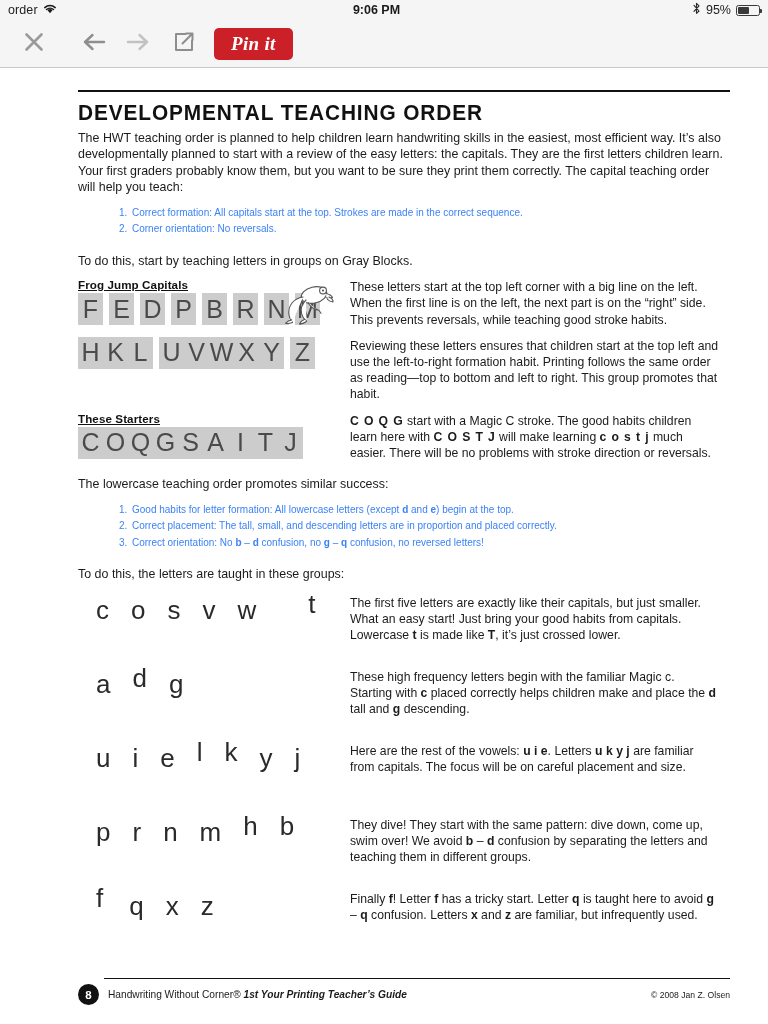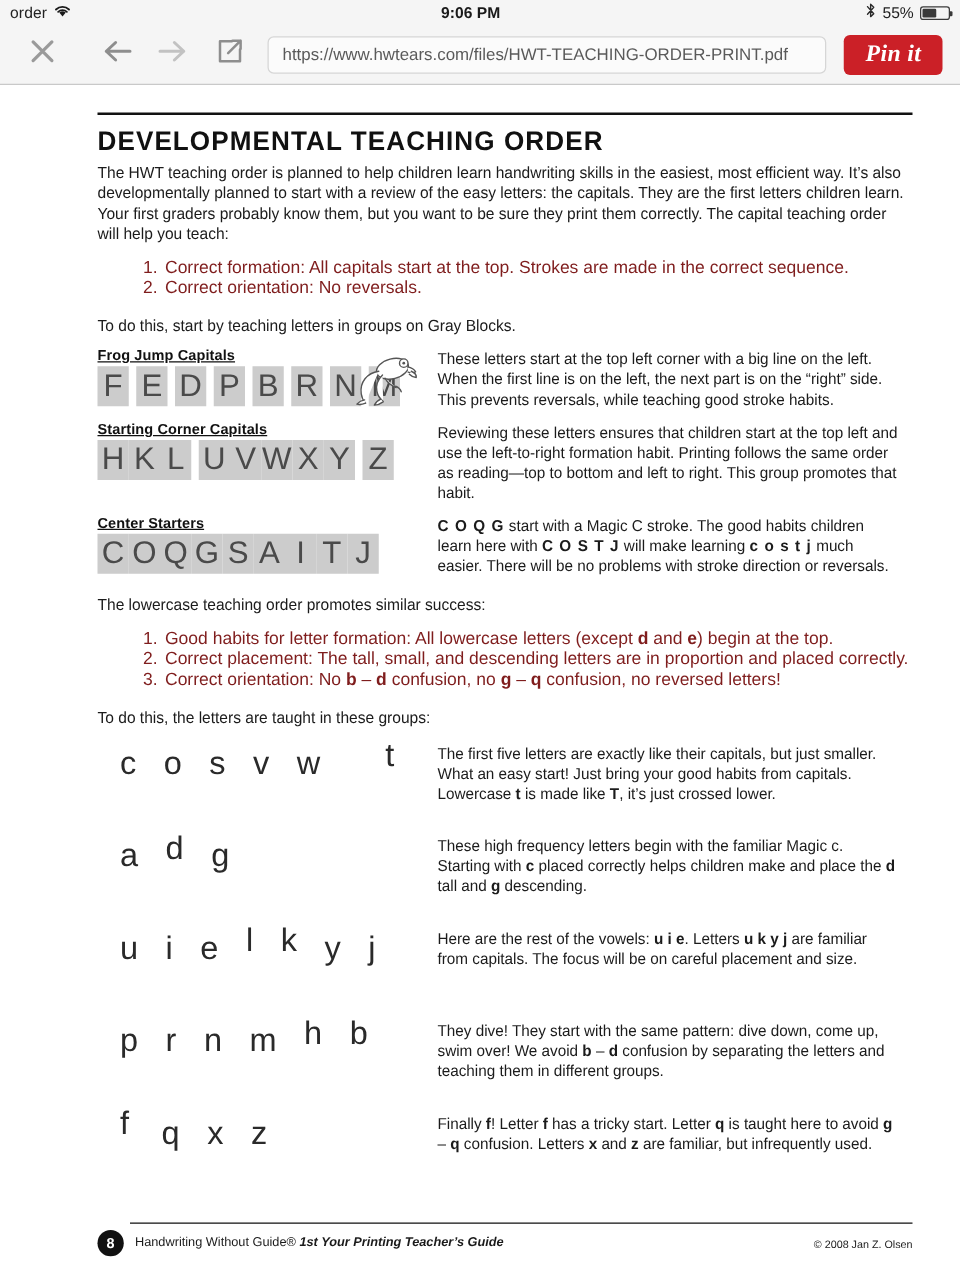--- a/index.html
+++ b/index.html
@@ -155,23 +155,23 @@
     font-size: 12.9px;
     line-height: 16.4px;
     color: #1b1b1b;
     transform: scaleX(.965);
     transform-origin: left;
     width: 103%;
   }
 
   ol.numlist {
     margin: 9px 0 0 52px;
-    font-size: 14px;
+    font-size: 10px;
     line-height: 16.6px;
-    color: #7f1d1d;
+    color: #3b82f6;
   }
   ol.numlist li { padding-left: 2px; }
   ol.numlist li b { font-weight: bold; }
   .spacer-md { height: 15px; }
 
   
   .group {
     display: flex;
     align-items: flex-start;
     margin-top: 9px;
@@ -305,21 +305,21 @@
   </div>
 
   <div class="status-center">9:06 PM</div>
 
   <div class="status-right">
     <span class="bt-icon">
       <svg width="9" height="13" viewBox="0 0 9 13">
         <path d="M2 3.3 L7 9.0 L4.5 11.3 L4.5 1.4 L7 3.8 L2 9.4" stroke="#2a2a2a" stroke-width="1.1" fill="none" stroke-linejoin="round" stroke-linecap="round"></path>
       </svg>
     </span>
-    <span class="battery-pct">55%</span>
+    <span class="battery-pct">95%</span>
     <span class="battery-shell">
       <span class="battery-fill" id="batt-fill" style="width: 55%;"></span>
     </span>
   </div>
 </div>
 
 <div class="toolbar">
 
   <div class="tb-btn close">
     <span>
@@ -347,39 +347,36 @@
 
   <div class="tb-btn share">
     <span>
       <svg width="22" height="22" viewBox="0 0 22 22">
         <path d="M12.5 3 H3 V19 H19 V9.5" stroke="#8e8e8e" stroke-width="2" fill="none" stroke-linecap="round" stroke-linejoin="round"></path>
         <path d="M9.5 12.5 L19.5 2.5 M13 2.5 H19.5 V9" stroke="#8e8e8e" stroke-width="2" fill="none" stroke-linecap="round" stroke-linejoin="round"></path>
       </svg>
     </span>
   </div>
 
-  <div class="url-field">
-    <span>https://www.hwtears.com/files/HWT-TEACHING-ORDER-PRINT.pdf</span>
-  </div>
 
   <div class="pin-btn">Pin it</div>
 </div>
 
 <div class="viewer">
   <div class="page doc">
 
     <div class="rule-top"></div>
 
     <div class="doc-title">DEVELOPMENTAL TEACHING ORDER</div>
 
     <div class="para">The HWT teaching order is planned to help children learn handwriting skills in the easiest, most efficient way. It’s also developmentally planned to start with a review of the easy letters: the capitals. They are the first letters children learn. Your first graders probably know them, but you want to be sure they print them correctly. The capital teaching order will help you teach:</div>
 
     <ol class="numlist" id="capital-list">
         <li>Correct formation: All capitals start at the top. Strokes are made in the correct sequence.</li>
-        <li>Correct orientation: No reversals.</li>
+        <li>Corner orientation: No reversals.</li>
       </ol>
 
     <div class="spacer-md"></div>
 
     <div class="para">To do this, start by teaching letters in groups on Gray Blocks.</div>
 
     <div id="capital-groups">
         <div class="group">
           <div class="group-left">
             <div class="group-label">Frog Jump Capitals</div>
@@ -407,38 +404,37 @@
       <path d="M28.5 41.5 q-3.4 2.6 -7 2.6 q1.6 -3.4 5.2 -4.8"></path>
       <path d="M30 22.5 q3 5.5 9 7.5"></path>
       <path d="M38.5 29 q3.5 1.4 4.5 4.4"></path>
     </g>
   </svg></span>
           </div>
           <div class="group-right">These letters start at the top left corner with a big line on the left. When the first line is on the left, the next part is on the “right” side. This prevents reversals, while teaching good stroke habits.</div>
         </div>
         <div class="group">
           <div class="group-left">
-            <div class="group-label">Starting Corner Capitals</div>
             <div class="blocks">
               <div class="blk">H</div>
               <div class="blk">K</div>
               <div class="blk">L</div>
               <div class="blk gap">U</div>
               <div class="blk">V</div>
               <div class="blk">W</div>
               <div class="blk">X</div>
               <div class="blk">Y</div>
               <div class="blk gap">Z</div>
             </div>
           </div>
           <div class="group-right">Reviewing these letters ensures that children start at the top left and use the left-to-right formation habit. Printing follows the same order as reading—top to bottom and left to right. This group promotes that habit.</div>
         </div>
         <div class="group">
           <div class="group-left">
-            <div class="group-label">Center Starters</div>
+            <div class="group-label">These Starters</div>
             <div class="blocks">
               <div class="blk">C</div>
               <div class="blk">O</div>
               <div class="blk">Q</div>
               <div class="blk">G</div>
               <div class="blk">S</div>
               <div class="blk">A</div>
               <div class="blk">I</div>
               <div class="blk">T</div>
               <div class="blk">J</div>
@@ -513,20 +509,20 @@
             <span class="lletter" style="margin-left: 22px;">z</span>
           </div>
           <div class="lgroup-right">Finally <b>f</b>! Letter <b>f</b> has a tricky start. Letter <b>q</b> is taught here to avoid <b>g</b> – <b>q</b> confusion. Letters <b>x</b> and <b>z</b> are familiar, but infrequently used.</div>
         </div>
       </div>
 
     <div class="footer">
       <div class="footer-rule"></div>
       <div class="pg-circle">8</div>
       <div class="footer-text">
-        <span>Handwriting Without Guide®</span>
+        <span>Handwriting Without Corner®</span>
         <i>1st Your Printing Teacher’s Guide</i>
       </div>
       <div class="footer-copy">© 2008 Jan Z. Olsen</div>
     </div>
 
   </div>
 </div>
 
 </body></html>

